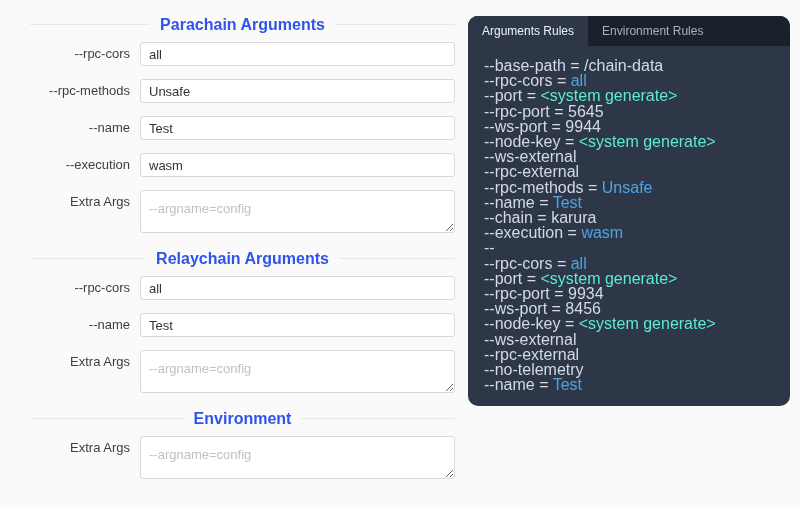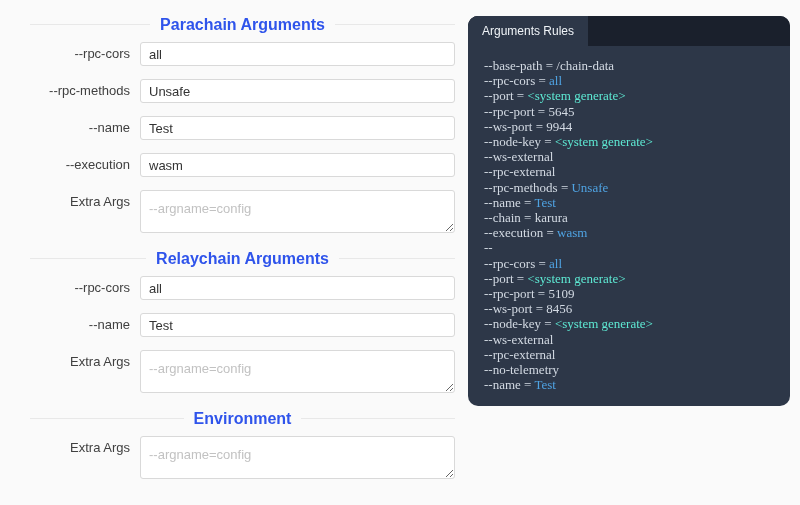--- a/index.html
+++ b/index.html
@@ -65,22 +65,22 @@
   .tab {
     padding:8px 14px;
     font-size:12px;
     color:#a8b2c1;
     cursor:pointer;
     white-space:nowrap;
   }
   .tab.active { background:#2d3748; color:#f0f4f8; }
   .code {
     padding:12px 16px 14px 16px;
-    font-family:Liberation Serif, serif;
-    font-size:13px;
+    font-family:Liberation Sans, sans-serif;
+    font-size:16px;
     line-height:15.2px;
   }
   .code-line { white-space:pre; }
   .ck { color:#d3dae3; }
   .v-plain { color:#d3dae3; }
   .v-accent { color:#4fa3e3; }
   .v-muted { color:#5eead4; }
 </style>
 </head>
 <body>
@@ -135,38 +135,39 @@
         </div>
         <div class="field-row">
           <label class="field-label">Extra Args</label>
           <div class="field-control"><textarea class="textarea" placeholder="--argname=config" style=""></textarea></div>
         </div>
       </section>
     </div>
   <div class="panel">
     <div class="tabbar" id="tabs-root">
         <div class="tab active">Arguments Rules</div>
+        <div class="tab">Environment Rules</div>
       </div>
     <div class="code" id="code-root">
         <div class="code-line"><span class="ck">--base-path</span><span class="ck"> = </span><span class="cv v-plain">/chain-data</span></div>
         <div class="code-line"><span class="ck">--rpc-cors</span><span class="ck"> = </span><span class="cv v-accent">all</span></div>
         <div class="code-line"><span class="ck">--port</span><span class="ck"> = </span><span class="cv v-muted">&lt;system generate&gt;</span></div>
         <div class="code-line"><span class="ck">--rpc-port</span><span class="ck"> = </span><span class="cv v-plain">5645</span></div>
         <div class="code-line"><span class="ck">--ws-port</span><span class="ck"> = </span><span class="cv v-plain">9944</span></div>
         <div class="code-line"><span class="ck">--node-key</span><span class="ck"> = </span><span class="cv v-muted">&lt;system generate&gt;</span></div>
         <div class="code-line"><span class="ck">--ws-external</span></div>
         <div class="code-line"><span class="ck">--rpc-external</span></div>
         <div class="code-line"><span class="ck">--rpc-methods</span><span class="ck"> = </span><span class="cv v-accent">Unsafe</span></div>
         <div class="code-line"><span class="ck">--name</span><span class="ck"> = </span><span class="cv v-accent">Test</span></div>
         <div class="code-line"><span class="ck">--chain</span><span class="ck"> = </span><span class="cv v-plain">karura</span></div>
         <div class="code-line"><span class="ck">--execution</span><span class="ck"> = </span><span class="cv v-accent">wasm</span></div>
         <div class="code-line"><span class="ck">--</span></div>
         <div class="code-line"><span class="ck">--rpc-cors</span><span class="ck"> = </span><span class="cv v-accent">all</span></div>
         <div class="code-line"><span class="ck">--port</span><span class="ck"> = </span><span class="cv v-muted">&lt;system generate&gt;</span></div>
-        <div class="code-line"><span class="ck">--rpc-port</span><span class="ck"> = </span><span class="cv v-plain">5109</span></div>
+        <div class="code-line"><span class="ck">--rpc-port</span><span class="ck"> = </span><span class="cv v-plain">9934</span></div>
         <div class="code-line"><span class="ck">--ws-port</span><span class="ck"> = </span><span class="cv v-plain">8456</span></div>
         <div class="code-line"><span class="ck">--node-key</span><span class="ck"> = </span><span class="cv v-muted">&lt;system generate&gt;</span></div>
         <div class="code-line"><span class="ck">--ws-external</span></div>
         <div class="code-line"><span class="ck">--rpc-external</span></div>
         <div class="code-line"><span class="ck">--no-telemetry</span></div>
         <div class="code-line"><span class="ck">--name</span><span class="ck"> = </span><span class="cv v-accent">Test</span></div>
       </div>
   </div>
 </div>
 

